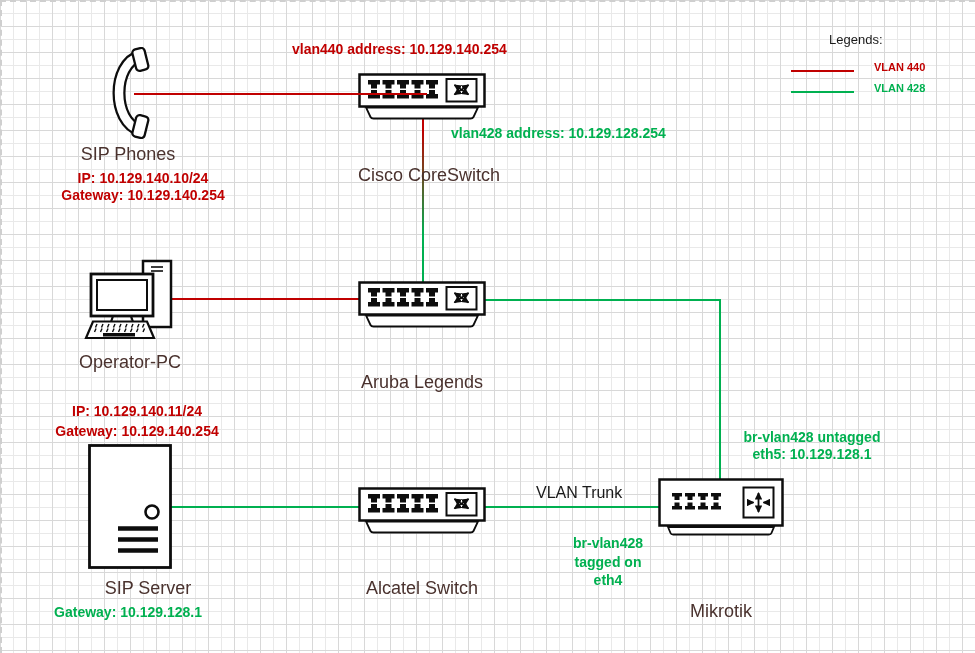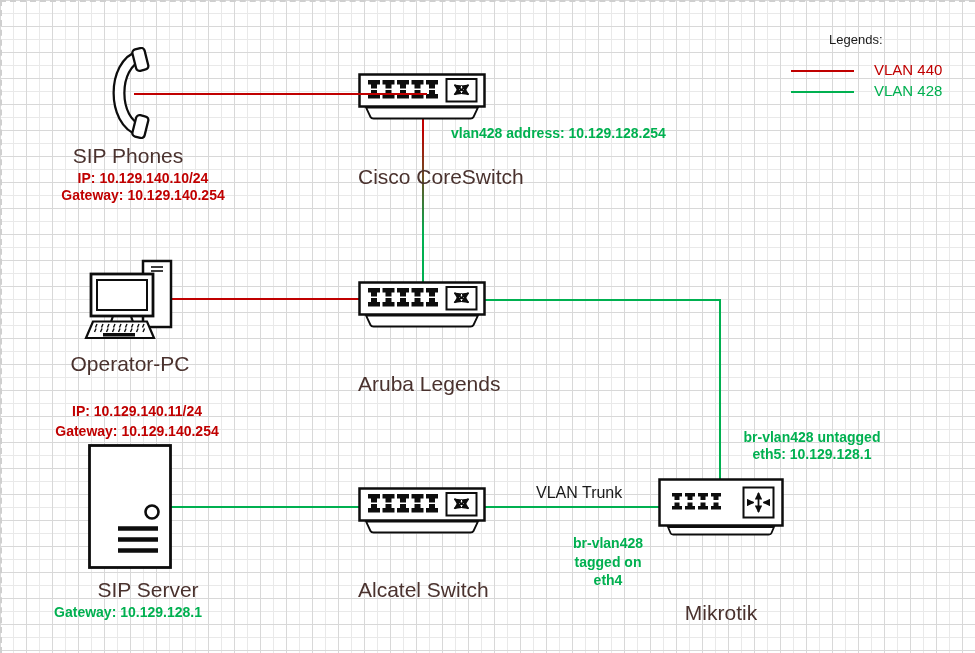--- a/index.html
+++ b/index.html
@@ -17,31 +17,31 @@
   }
   .canvas::before{content:"";position:absolute;top:0;left:0;right:0;border-top:2px dashed #cfcfcf;z-index:0;}
   .canvas::after{content:"";position:absolute;top:0;bottom:0;left:0;border-left:2px dashed #cfcfcf;z-index:0;}
   .line{position:absolute;z-index:1;}
   .line-red{background:var(--vlan440,#c00000);}
   .line-green{background:var(--vlan428,#00b050);}
   .line-grad{background:linear-gradient(to bottom,var(--vlan440,#c00000) 12%,var(--vlan428,#00b050) 72%);}
   .icon{position:absolute;z-index:2;}
   .icon svg{display:block;}
   .lbl{position:absolute;z-index:3;white-space:nowrap;}
-  .node-label{font-size:21px;font-weight:500;color:var(--node-label,#4a322e);text-align:center;}
+  .node-label{font-size:18px;font-weight:500;color:var(--node-label,#4a322e);text-align:center;}
   .ann{font-size:14px;font-weight:600;text-align:center;line-height:17px;}
   .ann-left{text-align:left;}
   .red{color:var(--vlan440,#c00000);}
   .green{color:var(--vlan428,#00b050);}
   .black{color:var(--text,#1a1a1a);}
   .lh20{line-height:20px;margin-top:32px;}
   .lh22{line-height:22px;}
   .lh18{line-height:18.5px;}
   .legend-title{font-size:13px;font-weight:400;}
-  .legend-item{font-size:15px;font-weight:400;}
+  .legend-item{font-size:11px;font-weight:700;}
   .vlan-trunk{font-size:16px;font-weight:500;}
 </style>
 </head>
 <body>
 
 <div class="canvas">
 
   <div class="line line-red" style="left:134px;top:93px;width:293px;height:2px;z-index:3;"></div>
   <div class="line line-grad" style="left:422px;top:110px;width:2px;height:173px;"></div>
   <div class="line line-red" style="left:170px;top:298px;width:193px;height:2px;"></div>
@@ -194,20 +194,21 @@
       <path d="M 10 49 L 116 49 L 113.5 55 Q 113 56.5 110.8 56.5 L 15.2 56.5 Q 13 56.5 12.5 55 Z" fill="#ffffff" stroke="#0d0d0d" stroke-width="1.8"></path>
     </svg>
   </div>
 
   <div class="lbl legend-title black" style="left:829px;top:32px;">Legends:</div>
   <div class="line" style="left:791px;top:70px;width:63px;height:2px;background:var(--vlan440,#c00000);"></div>
   <div class="lbl legend-item red" style="left:874px;top:61px;">VLAN 440</div>
   <div class="line" style="left:791px;top:91px;width:63px;height:2px;background:var(--vlan428,#00b050);"></div>
   <div class="lbl legend-item green" style="left:874px;top:82px;">VLAN 428</div>
 
+  <div class="lbl ann ann-left red" style="left:292px;top:41px;">vlan440 address: 10.129.140.254</div>
   <div class="lbl ann ann-left green" style="left:451px;top:125px;">vlan428 address: 10.129.128.254</div>
   <div class="lbl node-label" style="left:358px;top:165px;width:128px;">Cisco CoreSwitch</div>
 
   <div class="lbl node-label" style="left:45px;top:144px;width:166px;">SIP Phones</div>
   <div class="lbl ann red" style="left:43px;top:170px;width:200px;">
     <div>IP: 10.129.140.10/24</div>
     <div>Gateway: 10.129.140.254</div>
   </div>
 
   <div class="lbl node-label" style="left:39px;top:352px;width:182px;">Operator-PC</div>

